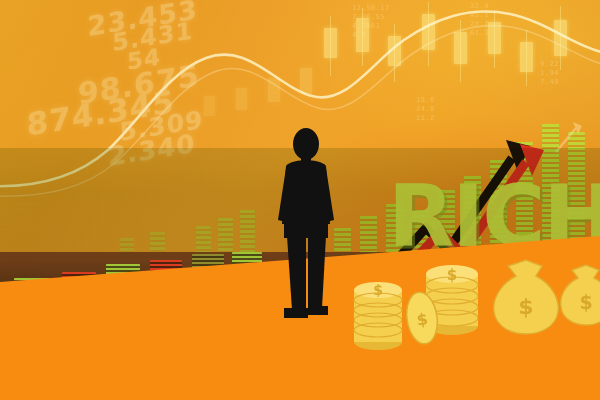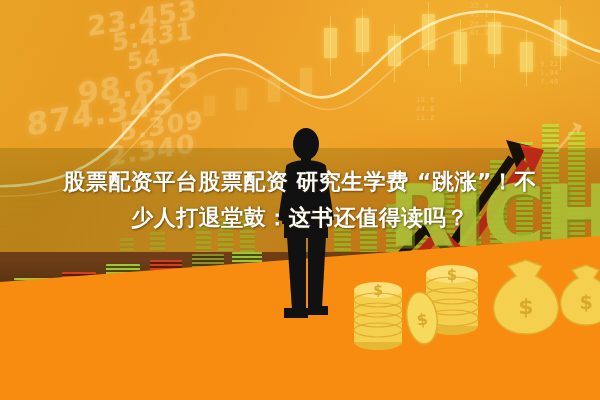--- a/index.html
+++ b/index.html
@@ -215,20 +215,24 @@
 </head>
 <body>
 
 <div id="stage">
 
   <div class="layer" id="bg-base"></div>
   <div class="layer" id="bg-glow-a"></div>
   <div class="layer" id="bg-glow-b"></div>
   <div class="layer" id="bg-glow-c"></div>
 
+  <div class="mini-col" style="left:352px;top:4px;">12.58.17
+7.26.55
+4.3081
+4.9</div>
   <div class="mini-col" style="left:470px;top:2px;">32.4
 45.1
 28.7
 61.3</div>
   <div class="mini-col" style="left:540px;top:60px;">9.22
 1.94
 7.40</div>
   <div class="mini-col" style="left:416px;top:96px;font-family:Liberation Mono, monospace;">18.6
 24.9
 11.2</div>
@@ -410,18 +414,14 @@
     <g>
       <path d="M 242,18 L 256,13 L 269,18 L 264,26
                C 277,32 283,45 281,55
                C 280,66 269,73 256,73
                C 243,73 232,66 231,55
                C 229,45 235,32 248,26 Z" fill="#f5cf4e" stroke="#e0ad2e" stroke-width="1.4"></path>
       <text x="256" y="57" font-size="19" font-weight="700" fill="#d9a92b" text-anchor="middle" font-family="DejaVu Sans, sans-serif">$</text>
     </g>
   </svg>
 
-  <div id="headline">
-    <span class="hl-line">股票配资平台股票配资 研究生学费 “跳涨”！不</span>
-    <span class="hl-line">少人打退堂鼓：这书还值得读吗？</span>
-  </div>
 
 </div>
 
 </body></html>

